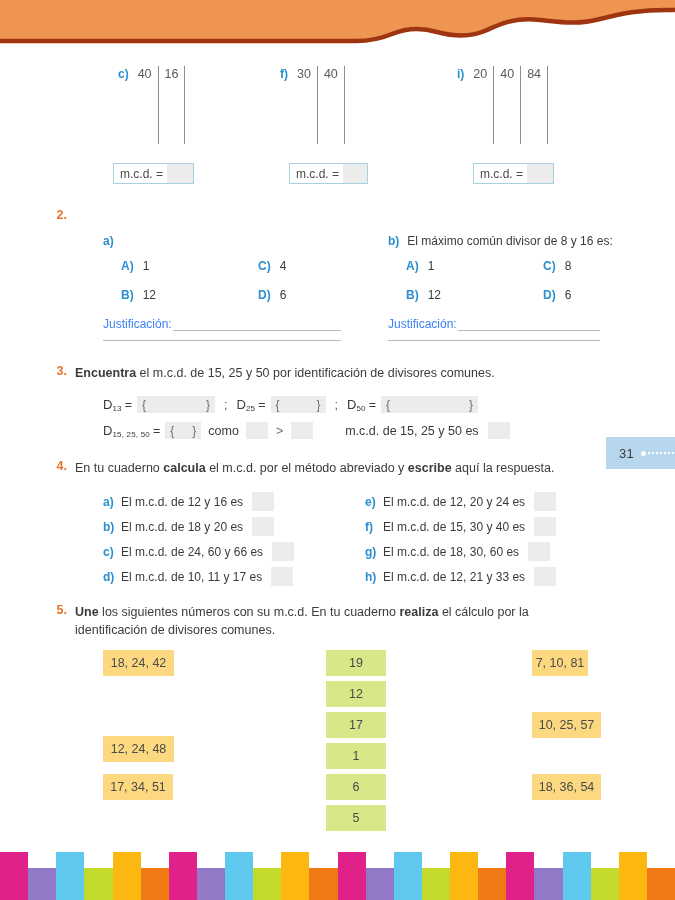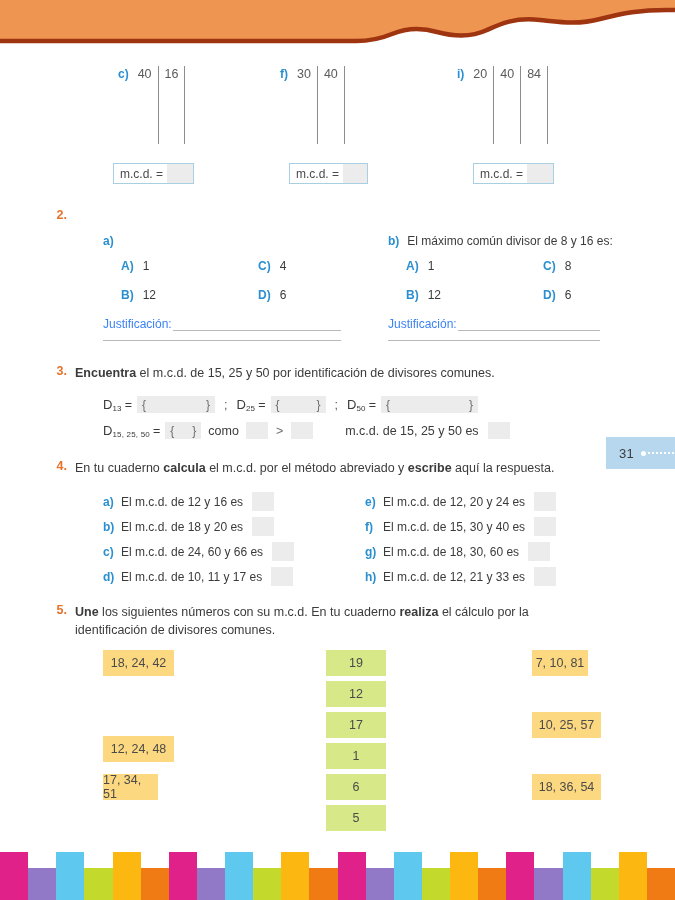--- a/index.html
+++ b/index.html
@@ -364,21 +364,21 @@
   <section class="ex" style="margin-top:10px;padding-left:78px;">
     <div class="ex-head" style="margin-left:-25px;">
       <span class="ex-num">5.</span>
       <span class="ex-text" style="max-width:522px;display:block;"><b>Une</b><span> los siguientes números con su m.c.d. En tu cuaderno </span><b>realiza</b><span> el cálculo por la identificación de divisores comunes.</span></span>
     </div>
 
     <div class="match" style="height:190px;margin-top:10px;text-decoration:underline;">
 
       <div class="mbox-card amber" style="left:25px;top:0;width:71px;">18, 24, 42</div>
       <div class="mbox-card amber" style="left:25px;top:62px;width:71px;margin-top:24px;">12, 24, 48</div>
-      <div class="mbox-card amber" style="left:25px;top:124px;width:55px;">17, 34, 51</div>
+      <div class="mbox-card amber" style="left:25px;top:124px;width:70px;">17, 34, 51</div>
 
       <div class="mbox-card green" style="left:248px;top:0;width:60px;">19</div>
       <div class="mbox-card green" style="left:248px;top:31px;width:60px;">12</div>
       <div class="mbox-card green" style="left:248px;top:62px;width:60px;">17</div>
       <div class="mbox-card green" style="left:248px;top:93px;width:60px;">1</div>
       <div class="mbox-card green" style="left:248px;top:124px;width:60px;">6</div>
       <div class="mbox-card green" style="left:248px;top:155px;width:60px;">5</div>
 
       <div class="mbox-card amber" style="left:454px;top:0;width:56px;">7, 10, 81</div>
       <div class="mbox-card amber" style="left:454px;top:62px;width:69px;">10, 25, 57</div>

